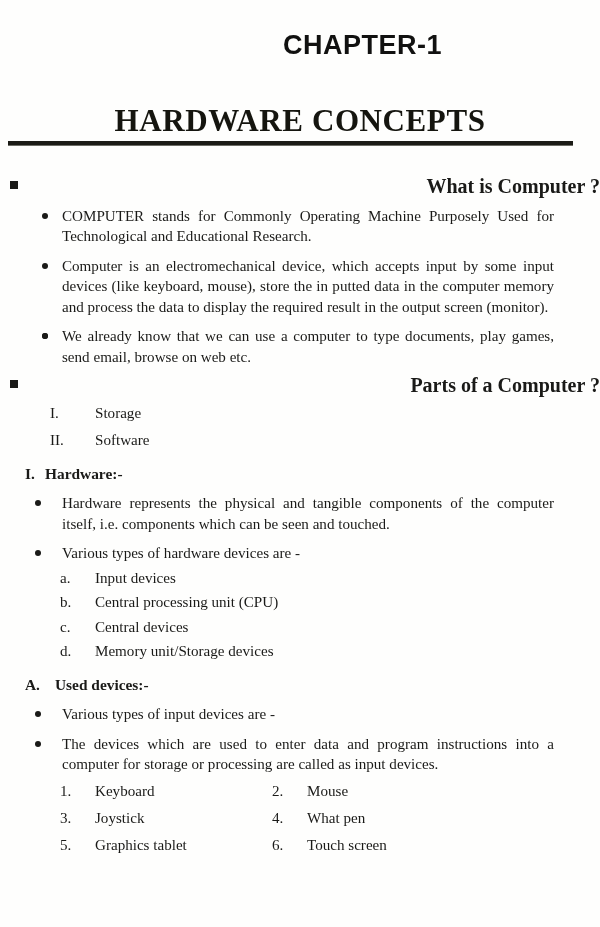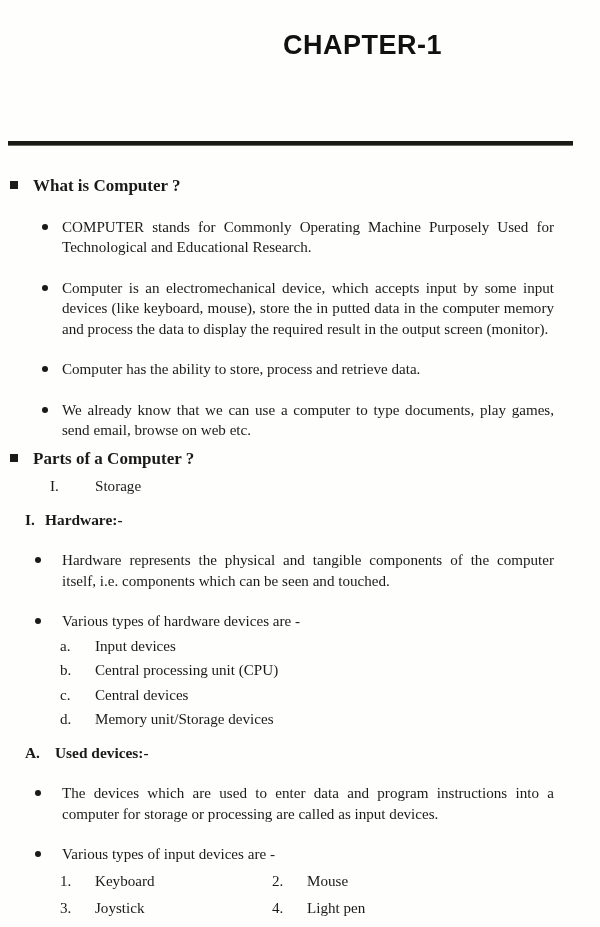--- a/index.html
+++ b/index.html
@@ -64,39 +64,40 @@
     width: 600px;
     font-size: 15.1px;
     line-height: 20.5px;
   }
 
   
   .sq-heading {
     position: relative;
     padding-left: 33px;
     font-weight: bold;
-    font-size: 17px;
+    font-size: 20px;
     margin-bottom: 4px;
+    text-align: right;
   }
   .sq-heading .sq-bullet {
     position: absolute;
     left: 10px;
     top: 5px;
     width: 8px;
     height: 8px;
     background: #1a1a18;
     display: block;
   }
 
   
   .bullet-item {
     position: relative;
     padding-left: 62px;
     text-align: justify;
-    margin-top: 20px;
+    margin-top: 9px;
     padding-right: 46px;
   }
   .bullet-item .dot {
     position: absolute;
     left: 42px;
     top: 7px;
     width: 6px;
     height: 6px;
     border-radius: 50%;
     background: #1a1a18;
@@ -181,59 +182,63 @@
 
   .spacer-sm { height: 8px; }
 </style>
 </head>
 <body>
 
 <div class="page">
 
   <div class="chapter-label">CHAPTER-1</div>
 
+  <div class="doc-title">HARDWARE CONCEPTS</div>
 
   <div class="title-rule"></div>
 
   <div class="content">
 
     <div class="sq-heading">
       <span class="sq-bullet"></span>
       <span>What is Computer ?</span>
     </div>
 
     <div class="bullet-item">
       <span class="dot"></span>
       <span>COMPUTER stands for Commonly Operating Machine Purposely Used for Technological and Educational Research.</span>
     </div>
     <div class="bullet-item">
       <span class="dot"></span>
       <span>Computer is an electromechanical device, which accepts input by some input devices (like keyboard, mouse), store the in putted data in the computer memory and process the data to display the required result in the output screen (monitor).</span>
     </div>
     <div class="bullet-item">
       <span class="dot"></span>
-      <span>Computer has the ability to store, process and retrieve data.</span>
     </div>
     <div class="bullet-item">
       <span class="dot"></span>
       <span>We already know that we can use a computer to type documents, play games, send email, browse on web etc.</span>
     </div>
 
     <div class="spacer-sm"></div>
 
     <div class="sq-heading">
       <span class="sq-bullet"></span>
       <span>Parts of a Computer ?</span>
     </div>
 
 
     <div class="marker-row">
       <span class="marker">I.</span>
       <span>Storage</span>
     </div>
+    <div class="marker-row">
+      <span class="marker">II.</span>
+      <span>Software</span>
+    </div>
 
     <div class="sub-heading">
       <span class="sub-marker">I.</span>
       <span>Hardware:-</span>
     </div>
 
     <div class="bullet-item tight">
       <span class="dot"></span>
       <span>Hardware represents the physical and tangible components of the computer itself, i.e. components which can be seen and touched.</span>
     </div>
@@ -259,46 +264,46 @@
       <span>Memory unit/Storage devices</span>
     </div>
 
     <div class="sub-heading wide">
       <span class="sub-marker">A.</span>
       <span>Used devices:-</span>
     </div>
 
     <div class="bullet-item tight">
       <span class="dot"></span>
+      <span>Various types of input devices are -</span>
+    </div>
+    <div class="bullet-item tight">
+      <span class="dot"></span>
       <span>The devices which are used to enter data and program instructions into a computer for storage or processing are called as input devices.</span>
-    </div>
-    <div class="bullet-item tight">
-      <span class="dot"></span>
-      <span>Various types of input devices are -</span>
     </div>
 
     <div class="num-grid">
       <div class="grid-row">
         <span class="cell col1">
           <span class="num">1.</span>
           <span class="txt">Keyboard</span>
         </span>
         <span class="cell col2">
           <span class="num">2.</span>
           <span class="txt">Mouse</span>
         </span>
       </div>
       <div class="grid-row">
         <span class="cell col1">
           <span class="num">3.</span>
           <span class="txt">Joystick</span>
         </span>
         <span class="cell col2">
           <span class="num">4.</span>
-          <span class="txt">Light pen</span>
+          <span class="txt">What pen</span>
         </span>
       </div>
       <div class="grid-row">
         <span class="cell col1">
           <span class="num">5.</span>
           <span class="txt">Graphics tablet</span>
         </span>
         <span class="cell col2">
           <span class="num">6.</span>
           <span class="txt">Touch screen</span>

